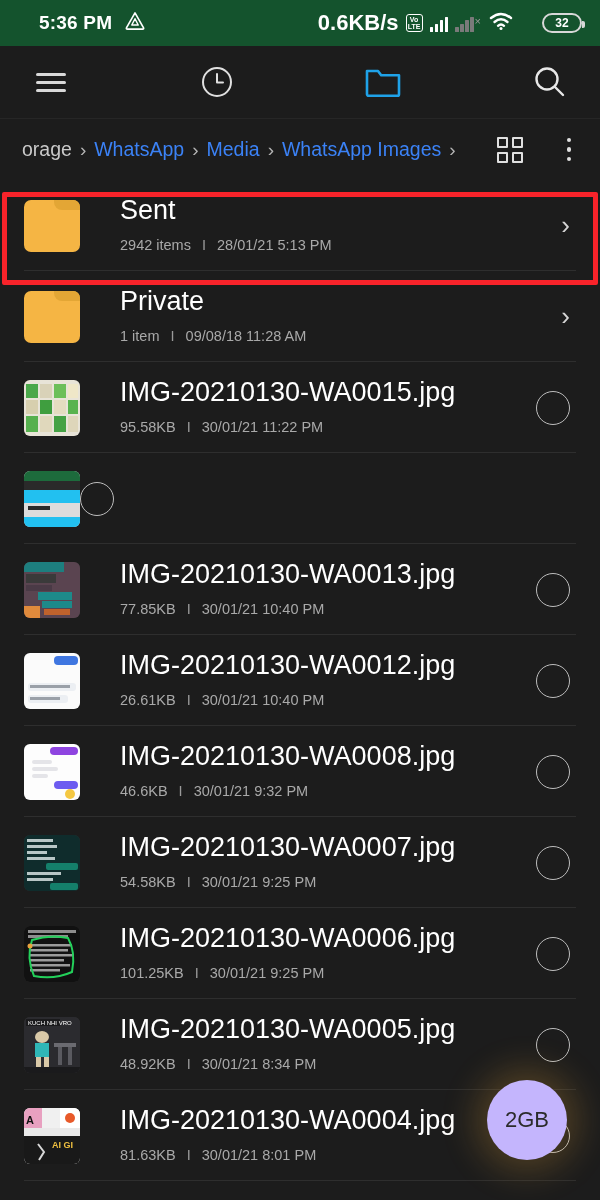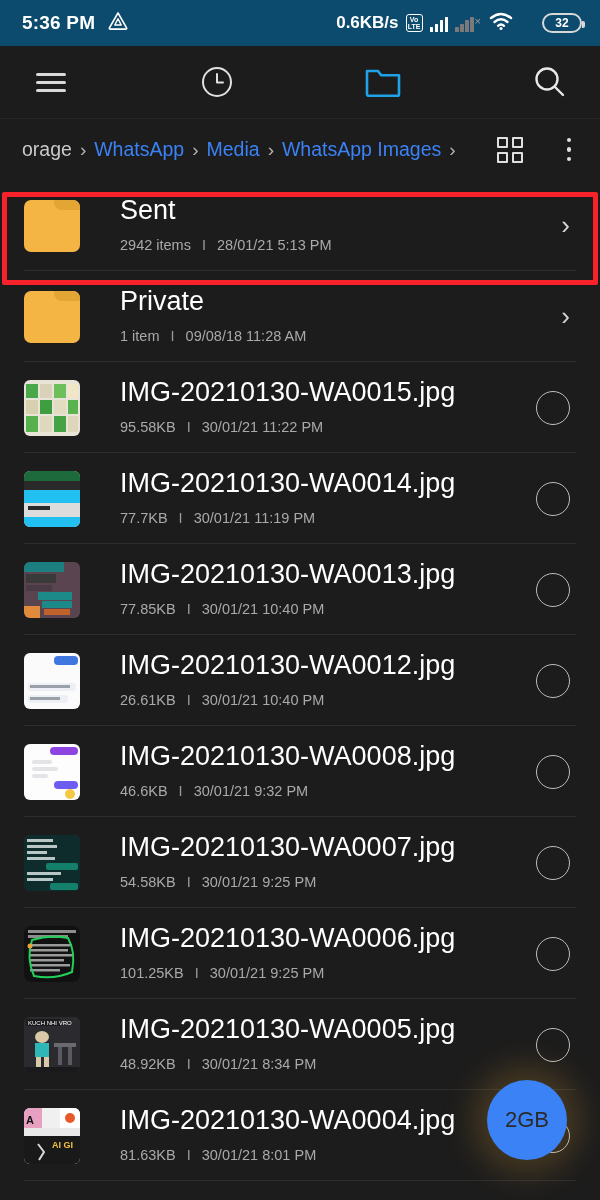--- a/index.html
+++ b/index.html
@@ -7,26 +7,26 @@
     width: 600px; height: 1200px;
     background: #1a1a1a;
     font-family: "Liberation Sans", sans-serif;
     overflow: hidden;
   }
   .phone { position: relative; width: 600px; height: 1200px; background: #1c1c1c; }
 
   
   .statusbar {
     height: 46px; display: flex; align-items: center; justify-content: space-between;
-    padding: 0 18px 0 22px; background: #0c4a6e;
+    padding: 0 18px 0 39px; background: #14532d;
   }
   .sb-left { display: flex; align-items: center; gap: 12px; }
   .sb-clock { color: #ffffff; font-size: 19px; font-weight: bold; letter-spacing: .2px; }
   .sb-right { display: flex; align-items: center; gap: 7px; }
-  .sb-speed { color: #ffffff; font-size: 17px; font-weight: bold; }
+  .sb-speed { color: #ffffff; font-size: 22px; font-weight: bold; }
   .volte {
     border: 1.6px solid #ffffff; border-radius: 3px; color: #fff;
     font-size: 7px; line-height: 7px; font-weight: bold; padding: 1px 2px;
     display: flex; flex-direction: column; align-items: center; justify-content: center;
     width: 17px; height: 18px;
   }
   .bars { display: flex; align-items: flex-end; gap: 1.5px; height: 17px; }
   .bars i { display: block; width: 3.5px; background: #ffffff; border-radius: .5px; }
   .bars.dim i { background: #7a7a7a; }
   .bars i:nth-child(1){height:5px}.bars i:nth-child(2){height:8px}
@@ -104,21 +104,21 @@
 
   
   .highlight {
     position: absolute; left: 2px; top: 192px; width: 596px; height: 93px;
     border: 5px solid #f8232a; border-radius: 2px; pointer-events: none; z-index: 5;
   }
 
   
   .fab {
     position: absolute; left: 487px; top: 1080px; width: 80px; height: 80px;
-    border-radius: 50%; background: #3b82f6; display: flex; align-items: center;
+    border-radius: 50%; background: #c4b5fd; display: flex; align-items: center;
     justify-content: center; color: #2b2b2b; font-size: 22px;
     box-shadow: 0 0 34px 12px rgba(251,176,59,0.22); z-index: 6; cursor: pointer;
   }
 </style>
 </head>
 <body>
 
 <div class="phone">
 
   <div class="statusbar">
@@ -285,28 +285,20 @@
         <svg viewBox="0 0 56 56">
             <rect width="56" height="56" fill="#cfcfcf"></rect>
           <rect x="0" y="0" width="56" height="10" fill="#1d6b3c"></rect>
           <rect x="0" y="10" width="56" height="9" fill="#2a2a2a"></rect>
           <rect x="0" y="19" width="56" height="13" fill="#22c0f0"></rect>
           <rect x="0" y="32" width="56" height="14" fill="#dcdcdc"></rect>
           <rect x="4" y="35" width="22" height="4" fill="#2a2a2a"></rect>
           <rect x="0" y="46" width="56" height="10" fill="#22c0f0"></rect>
         </svg>
       </div>
-      <div class="row-text">
-        <div class="row-title">IMG-20210130-WA0014.jpg</div>
-        <div class="row-sub">
-          <span>77.7KB</span>
-          <span class="bar">I</span>
-          <span>30/01/21 11:19 PM</span>
-        </div>
-      </div>
       <div class="selcircle"></div>
       <div class="sep"></div>
     </div>
 
     <div class="row">
       <div class="thumb">
         <svg viewBox="0 0 56 56">
             <rect width="56" height="56" fill="#5a4450"></rect>
           <rect x="0" y="0" width="40" height="10" fill="#1d7f7f"></rect>
           <rect x="2" y="12" width="30" height="9" fill="#3a3a3a"></rect>

